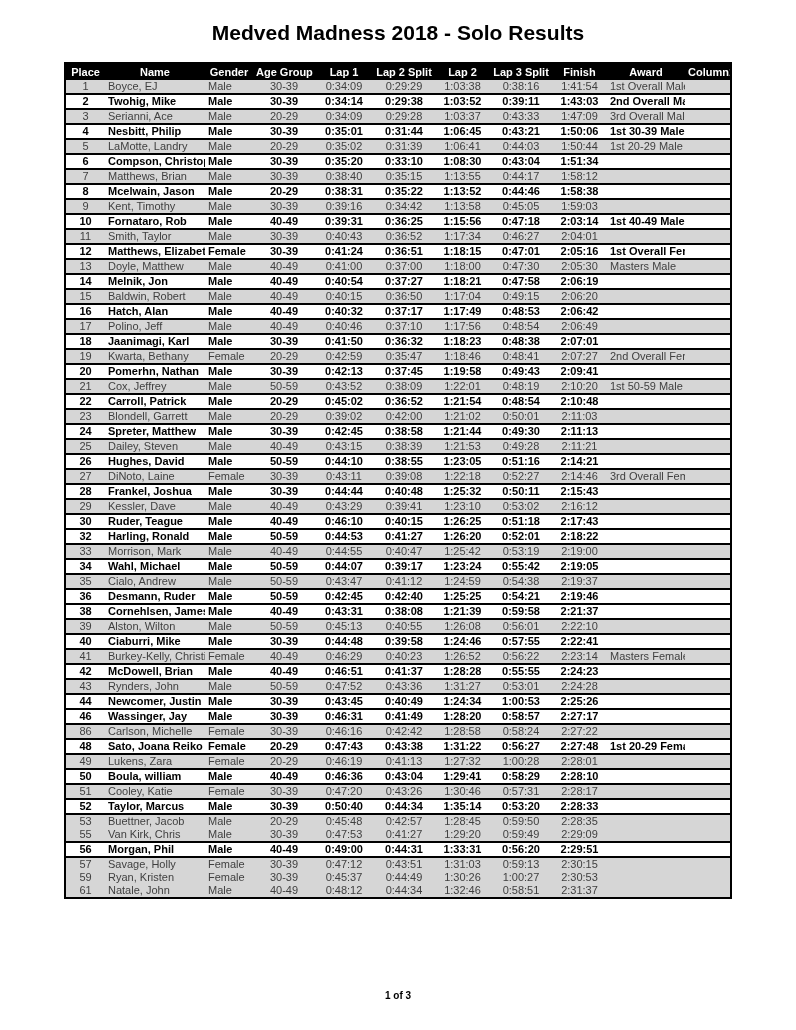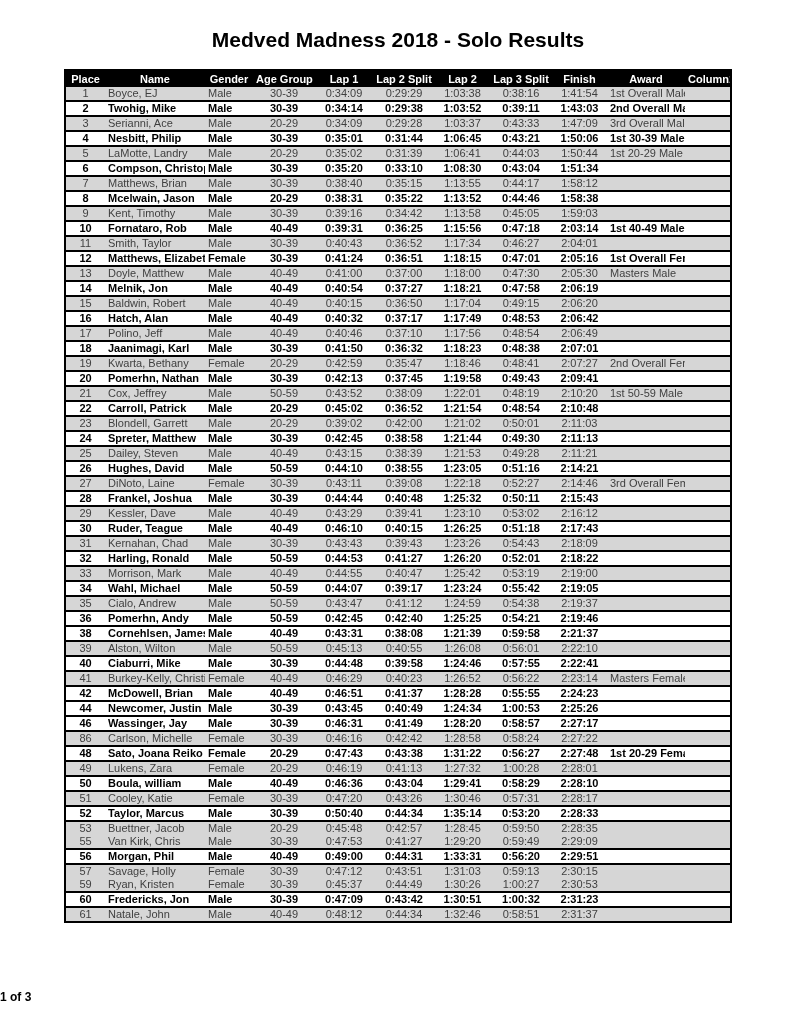--- a/index.html
+++ b/index.html
@@ -13,21 +13,21 @@
   }
   * { box-sizing: border-box; }
   html, body {
     margin: 0; padding: 0;
     width: 796px; height: 1030px;
     background: #ffffff;
     font-family: "Liberation Sans", sans-serif;
     position: relative;
   }
   .page-title {
-    margin: 28px 0 0 0;
+    margin: 21px 0 0 0;
     text-align: center;
     font-size: 21px;
     font-weight: 700;
     color: #000;
     font-family: "Liberation Sans", sans-serif;
   }
   table.results {
     width: 666px;
     margin: 17px auto 0 auto;
     border-collapse: collapse;
@@ -62,22 +62,22 @@
   .c3 { width: 62px; }  .c4 { width: 58px; }  .c5 { width: 62px; }
   .c6 { width: 55px; }  .c7 { width: 62px; }  .c8 { width: 55px; }
   .c9 { width: 78px; }  .c10 { width: 46px; }
   
   td.c0, td.c3, td.c4, td.c5, td.c6, td.c7, td.c8 { text-align: center; }
   td.c1, td.c2, td.c9, td.c10 { text-align: left; padding-left: 4px; }
   .page-footer {
     position: absolute;
     left: 0; right: 0;
     top: 990px;
-    text-align: left;
-    font-size: 12px;
+    text-align: center;
+    font-size: 10px;
     font-weight: 700;
     color: #000;
   }
 </style>
 </head>
 <body>
 
 <h1 class="page-title">Medved Madness 2018 - Solo Results</h1>
 
 <table class="results">
@@ -480,33 +480,20 @@
         <td class="c2">Male</td>
         <td class="c3">40-49</td>
         <td class="c4">0:46:10</td>
         <td class="c5">0:40:15</td>
         <td class="c6">1:26:25</td>
         <td class="c7">0:51:18</td>
         <td class="c8">2:17:43</td>
         <td class="c9"></td>
         <td class="c10"></td>
       </tr>
-      <tr class="row-stripe">
-        <td class="c0">31</td>
-        <td class="c1">Kernahan, Chad</td>
-        <td class="c2">Male</td>
-        <td class="c3">30-39</td>
-        <td class="c4">0:43:43</td>
-        <td class="c5">0:39:43</td>
-        <td class="c6">1:23:26</td>
-        <td class="c7">0:54:43</td>
-        <td class="c8">2:18:09</td>
-        <td class="c9"></td>
-        <td class="c10"></td>
-      </tr>
       <tr class="row-band">
         <td class="c0">32</td>
         <td class="c1">Harling, Ronald</td>
         <td class="c2">Male</td>
         <td class="c3">50-59</td>
         <td class="c4">0:44:53</td>
         <td class="c5">0:41:27</td>
         <td class="c6">1:26:20</td>
         <td class="c7">0:52:01</td>
         <td class="c8">2:18:22</td>
@@ -547,21 +534,21 @@
         <td class="c4">0:43:47</td>
         <td class="c5">0:41:12</td>
         <td class="c6">1:24:59</td>
         <td class="c7">0:54:38</td>
         <td class="c8">2:19:37</td>
         <td class="c9"></td>
         <td class="c10"></td>
       </tr>
       <tr class="row-band">
         <td class="c0">36</td>
-        <td class="c1">Pomerhn, Andy</td>
+        <td class="c1">Desmann, Ruder</td>
         <td class="c2">Male</td>
         <td class="c3">50-59</td>
         <td class="c4">0:42:45</td>
         <td class="c5">0:42:40</td>
         <td class="c6">1:25:25</td>
         <td class="c7">0:54:21</td>
         <td class="c8">2:19:46</td>
         <td class="c9"></td>
         <td class="c10"></td>
       </tr>
@@ -620,20 +607,33 @@
       <tr class="row-band">
         <td class="c0">42</td>
         <td class="c1">McDowell, Brian</td>
         <td class="c2">Male</td>
         <td class="c3">40-49</td>
         <td class="c4">0:46:51</td>
         <td class="c5">0:41:37</td>
         <td class="c6">1:28:28</td>
         <td class="c7">0:55:55</td>
         <td class="c8">2:24:23</td>
+        <td class="c9"></td>
+        <td class="c10"></td>
+      </tr>
+      <tr class="row-stripe">
+        <td class="c0">43</td>
+        <td class="c1">Rynders, John</td>
+        <td class="c2">Male</td>
+        <td class="c3">50-59</td>
+        <td class="c4">0:47:52</td>
+        <td class="c5">0:43:36</td>
+        <td class="c6">1:31:27</td>
+        <td class="c7">0:53:01</td>
+        <td class="c8">2:24:28</td>
         <td class="c9"></td>
         <td class="c10"></td>
       </tr>
       <tr class="row-band">
         <td class="c0">44</td>
         <td class="c1">Newcomer, Justin</td>
         <td class="c2">Male</td>
         <td class="c3">30-39</td>
         <td class="c4">0:43:45</td>
         <td class="c5">0:40:49</td>
@@ -792,33 +792,20 @@
         <td class="c2">Female</td>
         <td class="c3">30-39</td>
         <td class="c4">0:45:37</td>
         <td class="c5">0:44:49</td>
         <td class="c6">1:30:26</td>
         <td class="c7">1:00:27</td>
         <td class="c8">2:30:53</td>
         <td class="c9"></td>
         <td class="c10"></td>
       </tr>
-      <tr class="row-band">
-        <td class="c0">60</td>
-        <td class="c1">Fredericks, Jon</td>
-        <td class="c2">Male</td>
-        <td class="c3">30-39</td>
-        <td class="c4">0:47:09</td>
-        <td class="c5">0:43:42</td>
-        <td class="c6">1:30:51</td>
-        <td class="c7">1:00:32</td>
-        <td class="c8">2:31:23</td>
-        <td class="c9"></td>
-        <td class="c10"></td>
-      </tr>
       <tr class="row-stripe">
         <td class="c0">61</td>
         <td class="c1">Natale, John</td>
         <td class="c2">Male</td>
         <td class="c3">40-49</td>
         <td class="c4">0:48:12</td>
         <td class="c5">0:44:34</td>
         <td class="c6">1:32:46</td>
         <td class="c7">0:58:51</td>
         <td class="c8">2:31:37</td>

